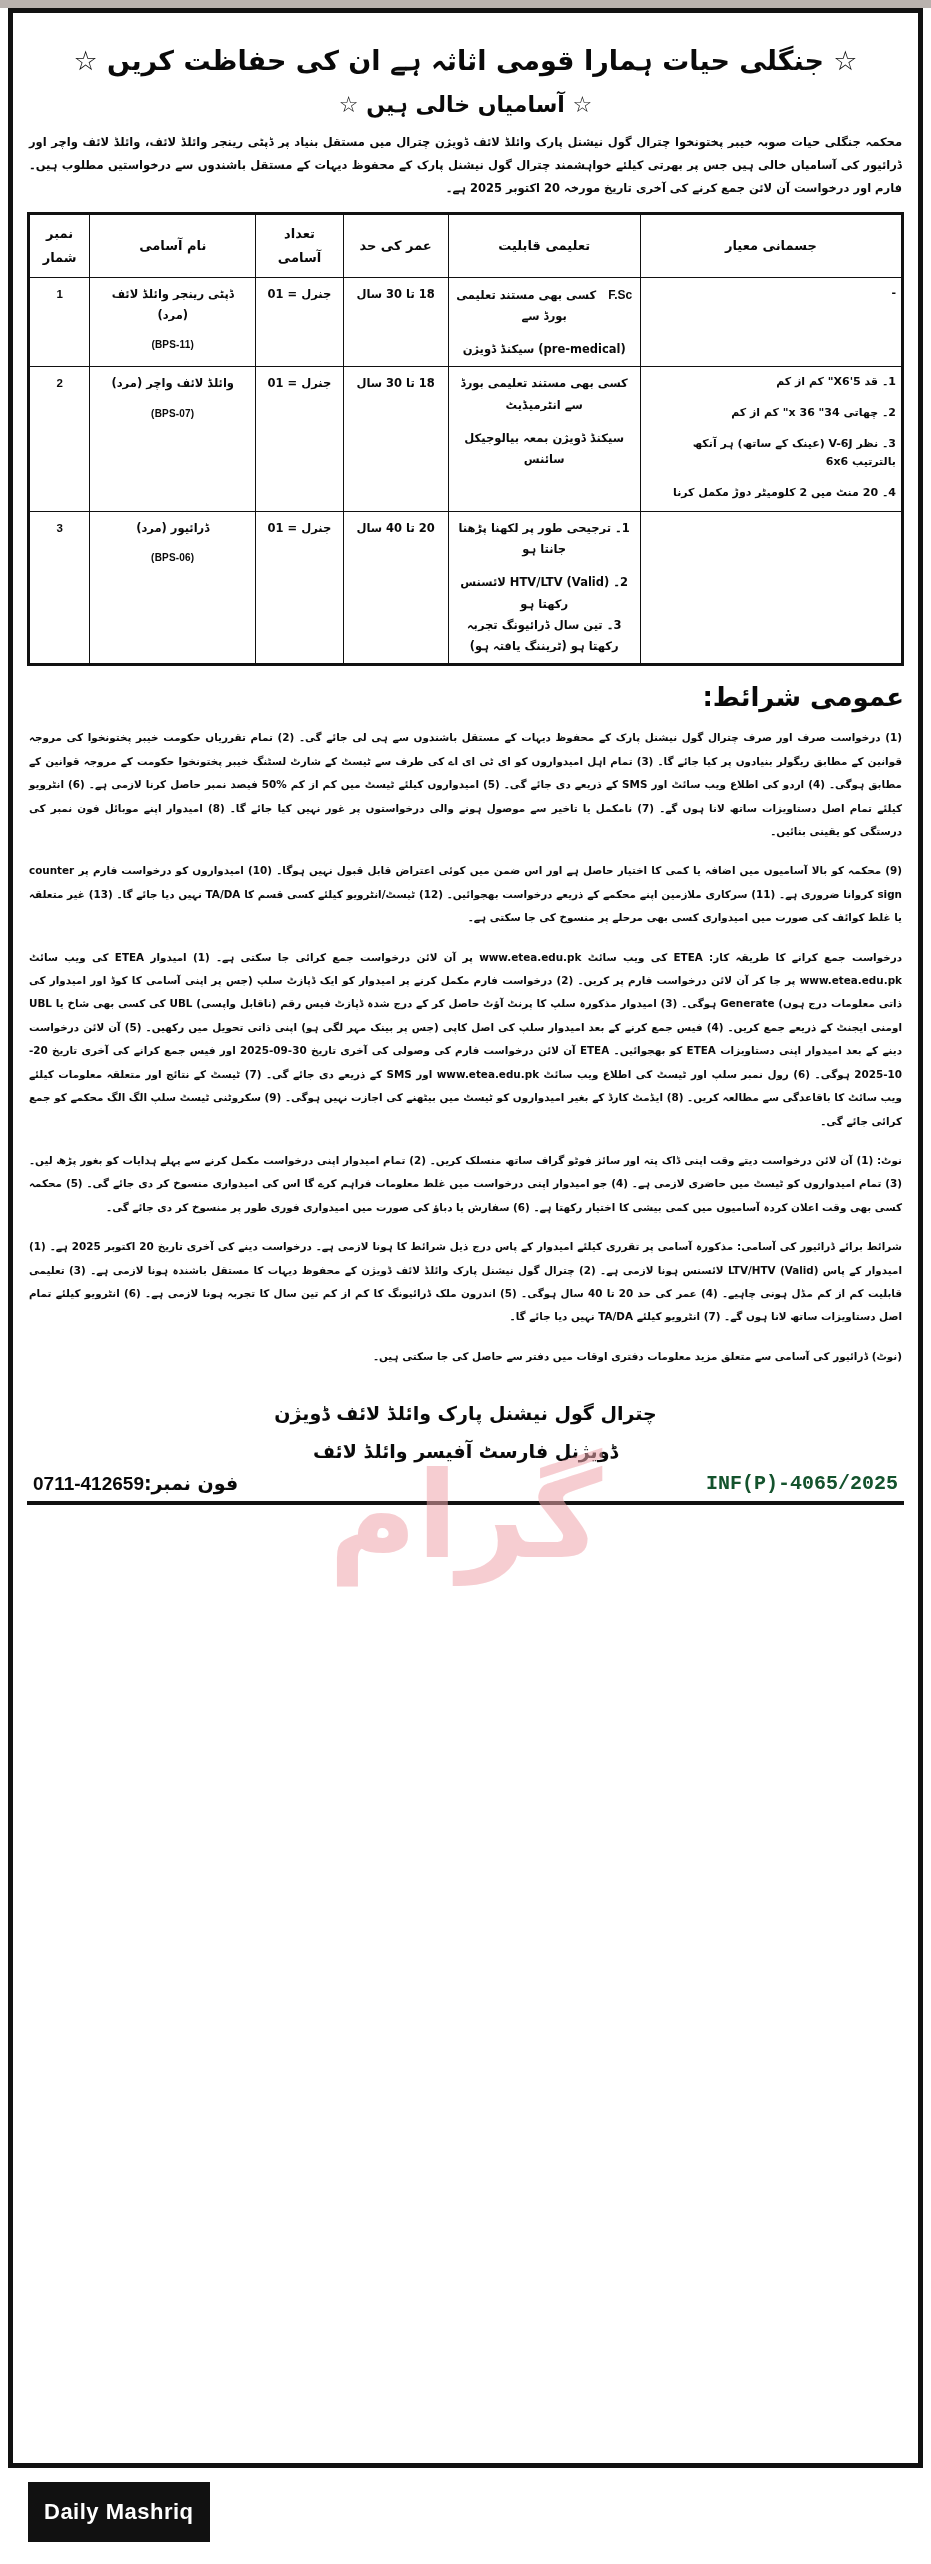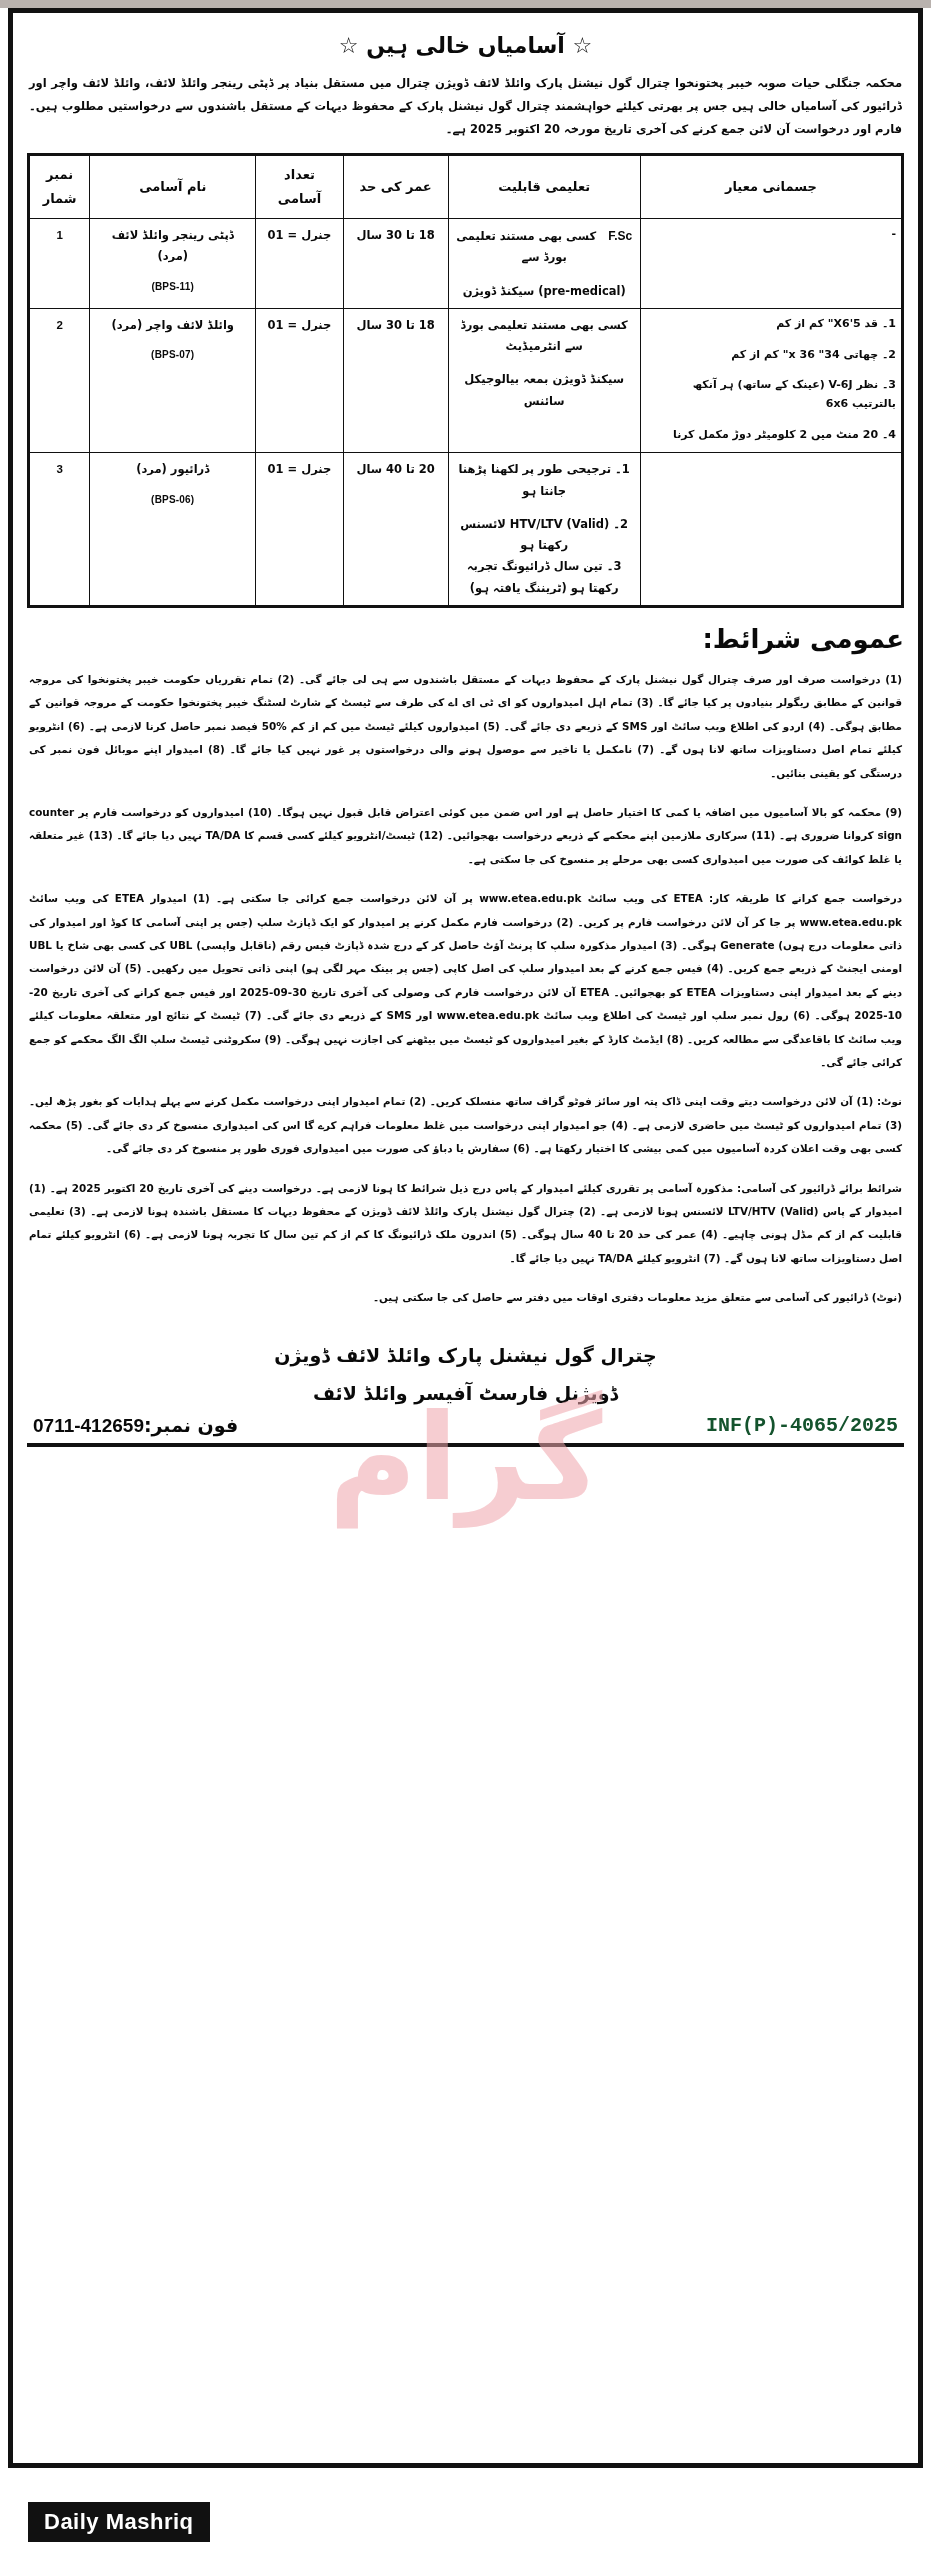--- a/index.html
+++ b/index.html
@@ -79,33 +79,34 @@
   }
   .inf{
     font-family:Liberation Mono, monospace;font-weight:bold;font-size:20px;
     color:#14532d;direction:ltr;
   }
   .phone-line{font-size:19px;font-weight:bold;}
   .phone-num{font-family:"Liberation Sans",sans-serif;font-size:19px;font-weight:bold;direction:ltr;display:inline-block;}
   .paper-tag{
     position:absolute;left:28px;bottom:22px;background:#111;color:#fff;
     font-family:"Liberation Sans",sans-serif;font-weight:bold;font-size:22px;
-    padding:7px 16px;letter-spacing:.5px;direction:ltr;
+    padding:17px 16px;letter-spacing:.5px;direction:ltr;
   }
   .hr-thick{border:0;border-top:4px solid #111;margin:6px 0 0 0;}
 </style>
 </head>
 <body>
 
 <div class="page">
   <div class="topstrip"></div>
 
   <div class="ad">
     <div class="inner urdu">
 
+      <div class="headline">☆ جنگلی حیات ہمارا قومی اثاثہ ہے ان کی حفاظت کریں ☆</div>
       <div class="subheadline">☆ آسامیاں خالی ہیں ☆</div>
 
       <div class="intro">محکمہ جنگلی حیات صوبہ خیبر پختونخوا چترال گول نیشنل پارک وائلڈ لائف ڈویژن چترال میں مستقل بنیاد پر ڈپٹی رینجر وائلڈ لائف، وائلڈ لائف واچر اور ڈرائیور کی آسامیاں خالی ہیں جس پر بھرتی کیلئے خواہشمند چترال گول نیشنل پارک کے محفوظ دیہات کے مستقل باشندوں سے درخواستیں مطلوب ہیں۔ فارم اور درخواست آن لائن جمع کرنے کی آخری تاریخ مورخہ 20 اکتوبر 2025 ہے۔</div>
 
       <table class="jobs">
         <colgroup>
           <col style="width:30%">
             <col style="width:22%">
             <col style="width:12%">
           <col style="width:10%">

